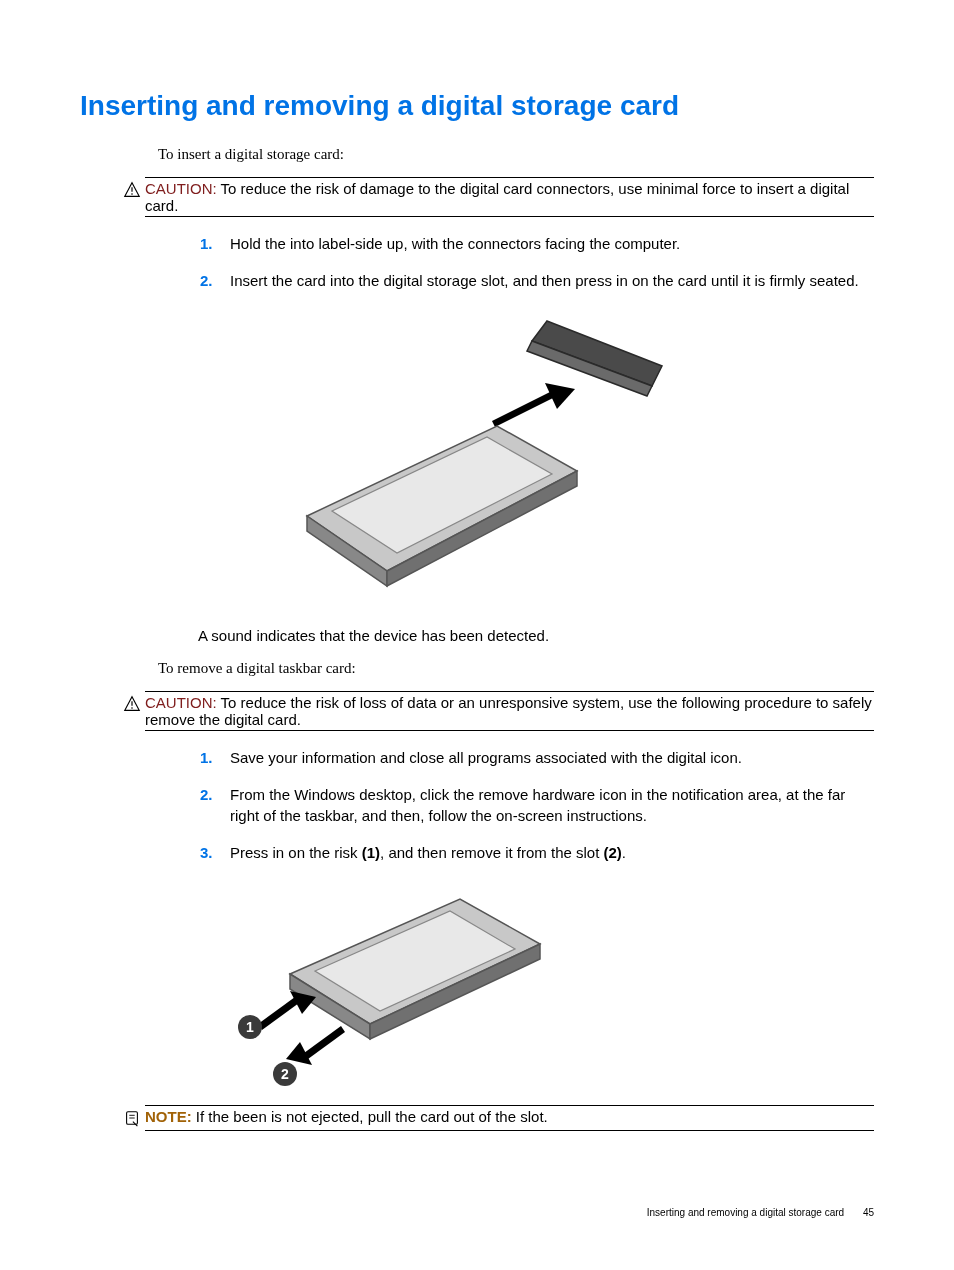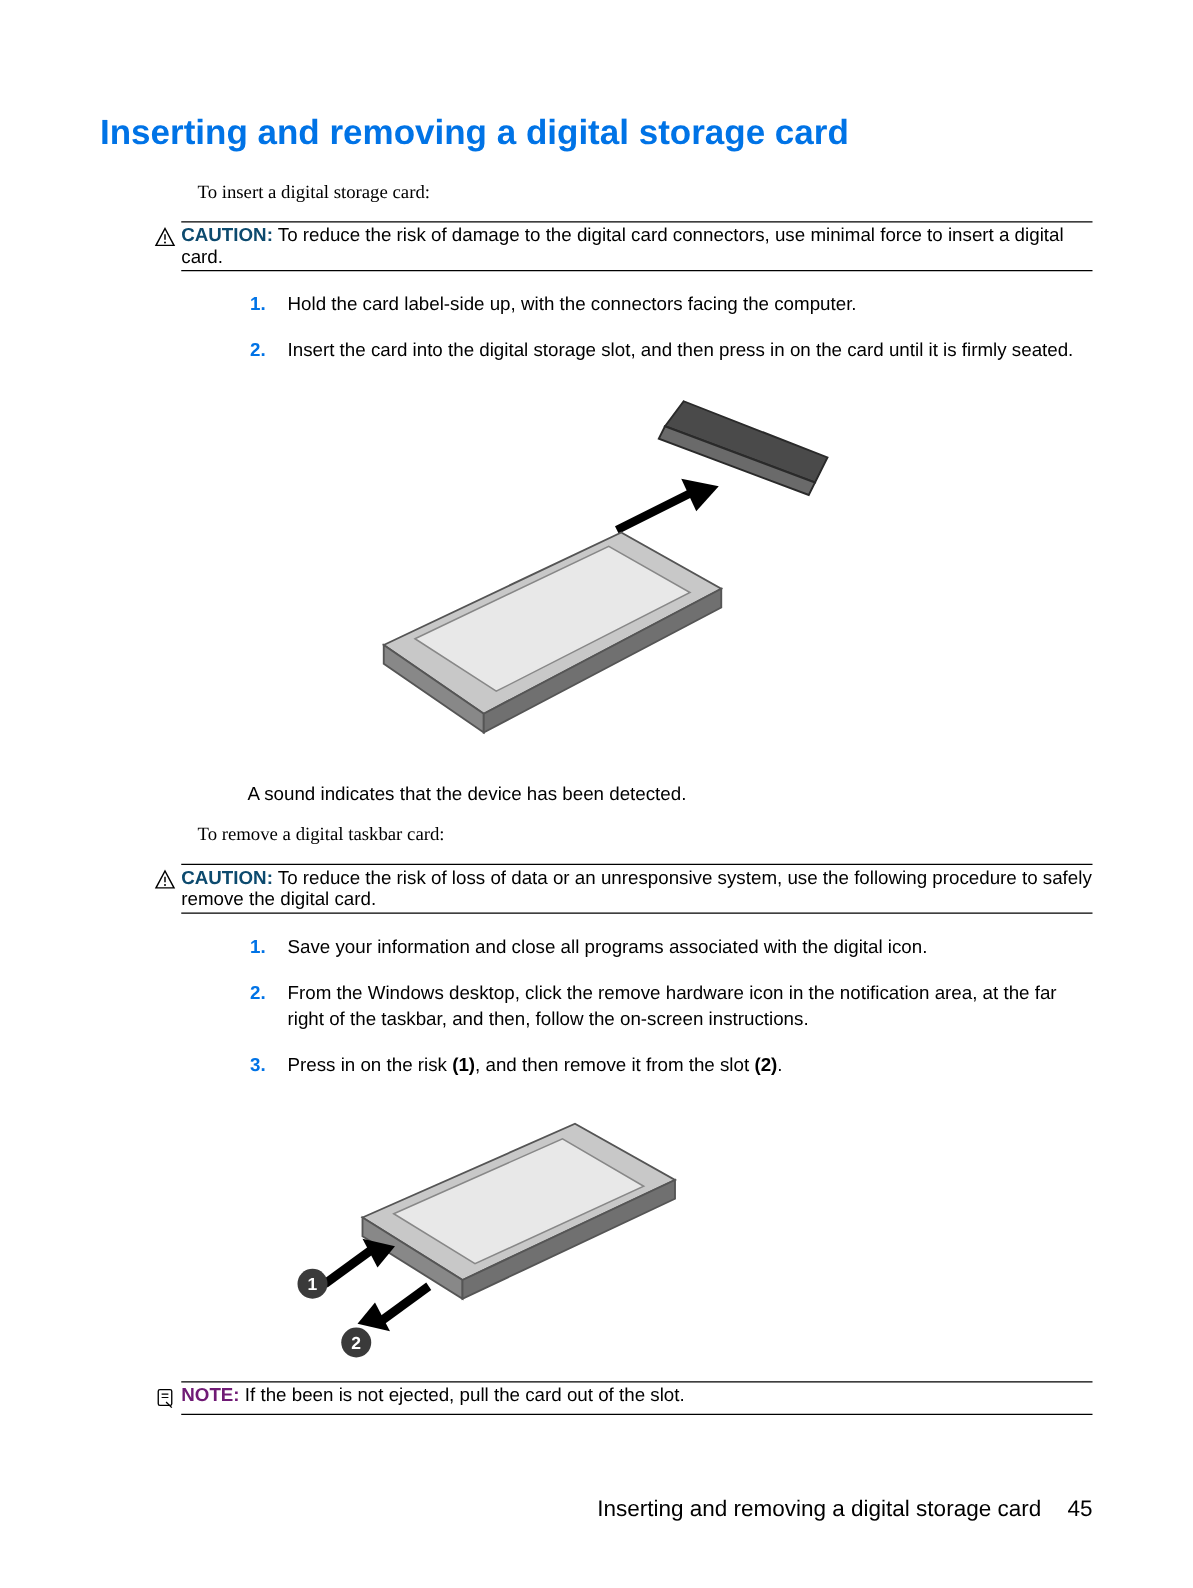--- a/index.html
+++ b/index.html
@@ -42,25 +42,25 @@
       flex: 0 0 18px;
       margin-left: -22px;
       margin-right: 4px;
       margin-top: 3px;
     }
     .callout-body {
       padding: 2px 0 2px 0;
       flex: 1;
     }
     .caution-label {
-      color: #0c4a6e;
-      font-weight: bold;
+      color: #7f1d1d;
+      font-weight: normal;
     }
     .note-label {
-      color: #701a75;
+      color: #a16207;
       font-weight: bold;
     }
     ol {
       margin-left: 120px;
       margin-bottom: 16px;
       padding: 0;
       list-style: none;
       counter-reset: step;
     }
     ol li {
@@ -91,21 +91,21 @@
       margin-bottom: 16px;
       margin-top: 36px;
     }
     .bold {
       font-weight: bold;
     }
     .footer {
       position: absolute;
       bottom: 52px;
       right: 80px;
-      font-size: 18px;
+      font-size: 10px;
     }
     .page-num {
       margin-left: 16px;
     }
   </style>
 </head>
 <body>
 
 <h1>Inserting and removing a digital storage card</h1>
 
@@ -119,21 +119,21 @@
       <circle cx="10" cy="14.5" r="0.9" fill="#000"></circle>
     </svg>
   </span>
   <div class="callout-body">
     <span class="caution-label">CAUTION:</span>
     <span>To reduce the risk of damage to the digital card connectors, use minimal force to insert a digital card.</span>
   </div>
 </div>
 
 <ol>
-  <li>Hold the card label-side up, with the connectors facing the computer.</li>
+  <li>Hold the into label-side up, with the connectors facing the computer.</li>
   <li>Insert the card into the digital storage slot, and then press in on the card until it is firmly seated.</li>
 </ol>
 
 <div class="figure">
   <svg viewBox="0 0 400 280" width="400" height="280">
 
     <g>
       <polygon points="270,10 385,55 375,75 255,30" fill="#4a4a4a" stroke="#2a2a2a" stroke-width="1.5"></polygon>
       <polygon points="255,30 375,75 370,85 250,40" fill="#6a6a6a" stroke="#2a2a2a" stroke-width="1.5"></polygon>
     </g>

